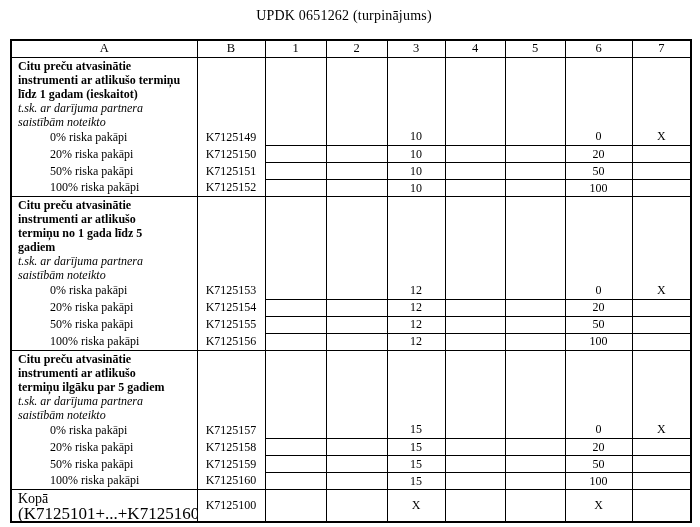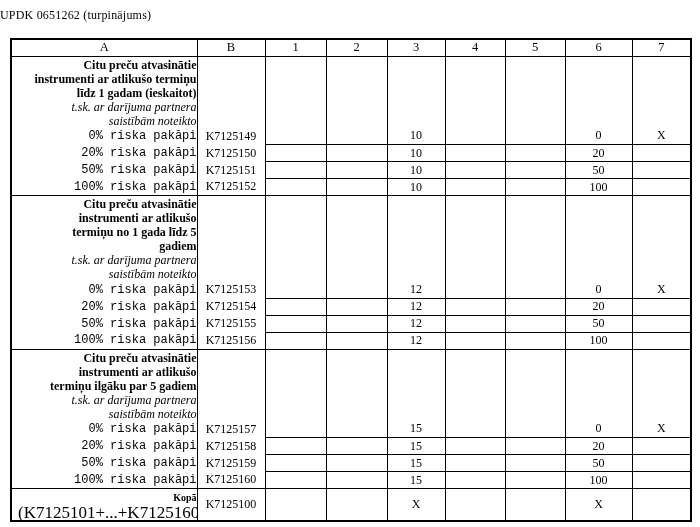--- a/index.html
+++ b/index.html
@@ -5,23 +5,23 @@
   * { box-sizing: border-box; }
   html, body {
     margin: 0; padding: 0;
     width: 700px; height: 527px;
     background: #ffffff;
     color: #000;
     font-family: "Liberation Serif", "DejaVu Serif", serif;
     overflow: hidden;
   }
   .doc-title {
-    text-align: left;
+    text-align: center;
     padding: 8px 12px 0 0;
-    font-size: 12px;
+    font-size: 14px;
     letter-spacing: 0.2px;
   }
   table.form {
     border-collapse: collapse;
     table-layout: fixed;
     width: 680px;
     margin: 15px 0 0 10px;
     border: 2px solid #000;
   }
   th, td {
@@ -32,40 +32,40 @@
     overflow: hidden;
   }
   thead th {
     border-bottom: 1px solid #000;
     font-weight: normal;
     height: 17px;
     text-align: center;
     vertical-align: middle;
     font-size: 12.5px;
   }
-  td.a { text-align: right; padding-left: 6px; vertical-align: middle; }
+  td.a { text-align: left; padding-left: 6px; vertical-align: middle; }
   td.b, td.v { text-align: center; vertical-align: middle; }
   tr.data td { height: 17px; }
   .bb { border-bottom: 1px solid #000; }
   td.textcell { vertical-align: top; padding-top: 1px; }
   .block-title {
     font-weight: bold;
     white-space: pre-line;
     line-height: 14px;
     font-size: 12px;
   }
   .block-subtitle {
     white-space: pre-line;
     line-height: 14px;
     font-size: 12px;
     font-style: italic;
   }
-  td.risk { padding-left: 19px; font-family: Liberation Mono, monospace; }
+  td.risk { padding-left: 38px; }
   tr.total td { height: 32px; }
-  .total-label { font-weight: bold; font-size: 10px; line-height: 16px; }
+  .total-label { font-weight: normal; font-size: 14px; line-height: 16px; }
   .total-sub { font-size: 17px; line-height: 14px; }
 </style>
 </head>
 <body>
 
 <div class="doc-title">UPDK 0651262 (turpinājums)</div>
 
 <table class="form">
   <colgroup>
     <col style="width:186px">

